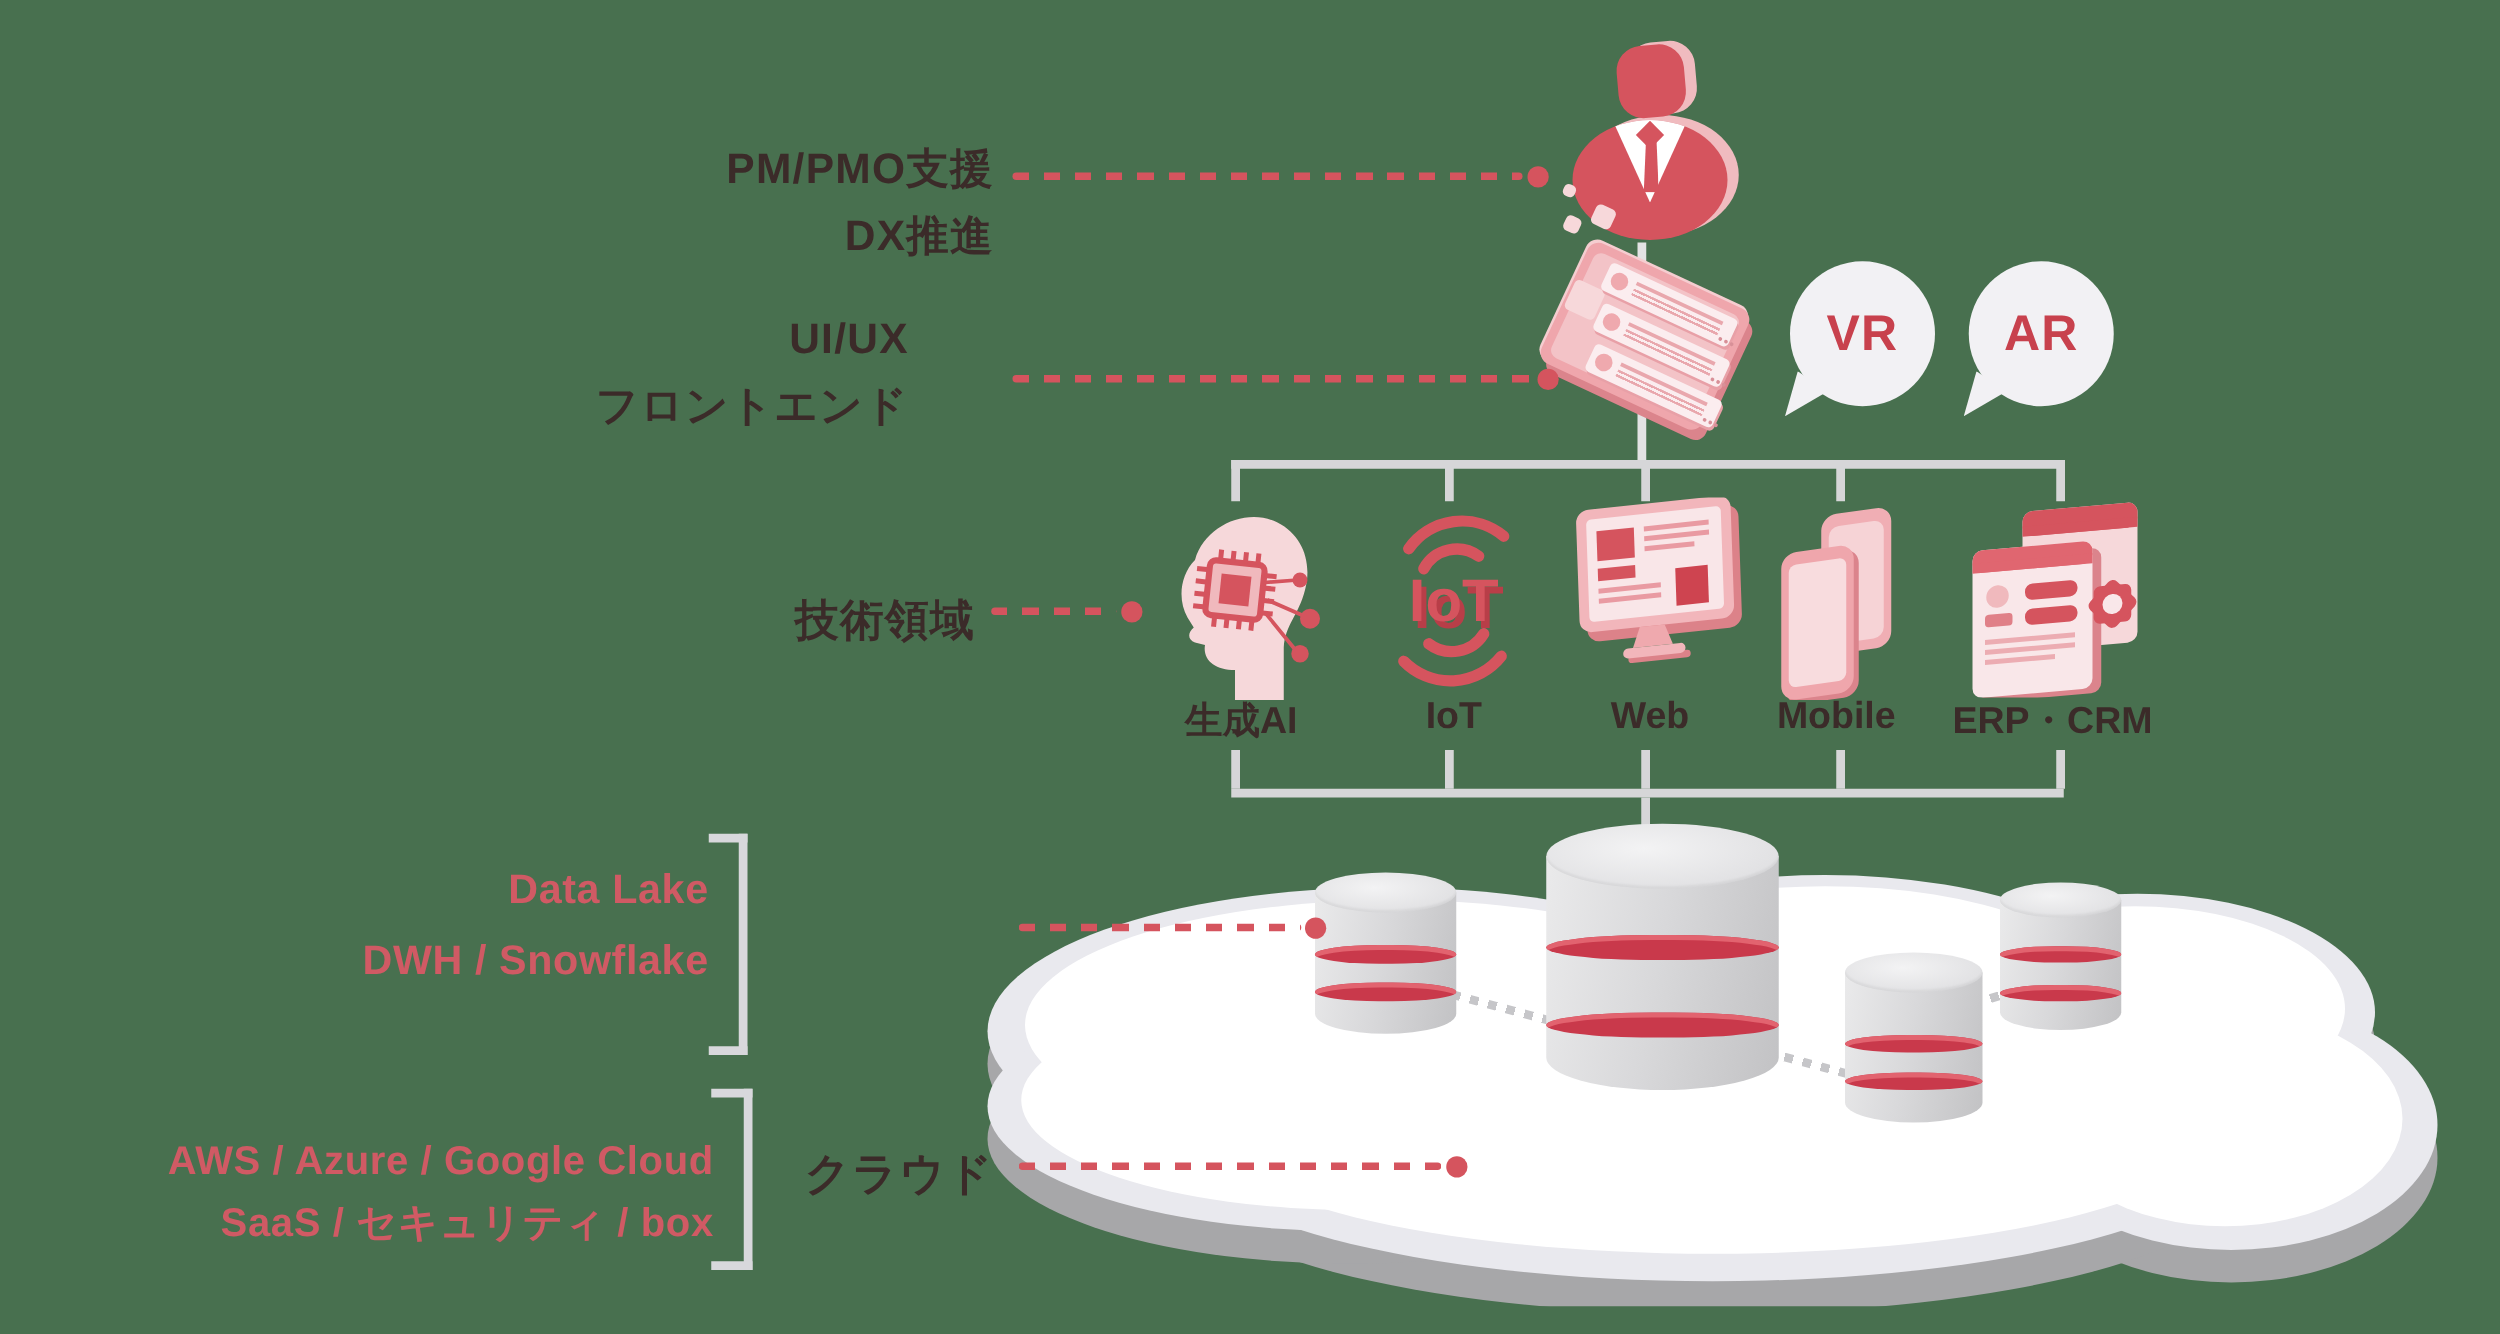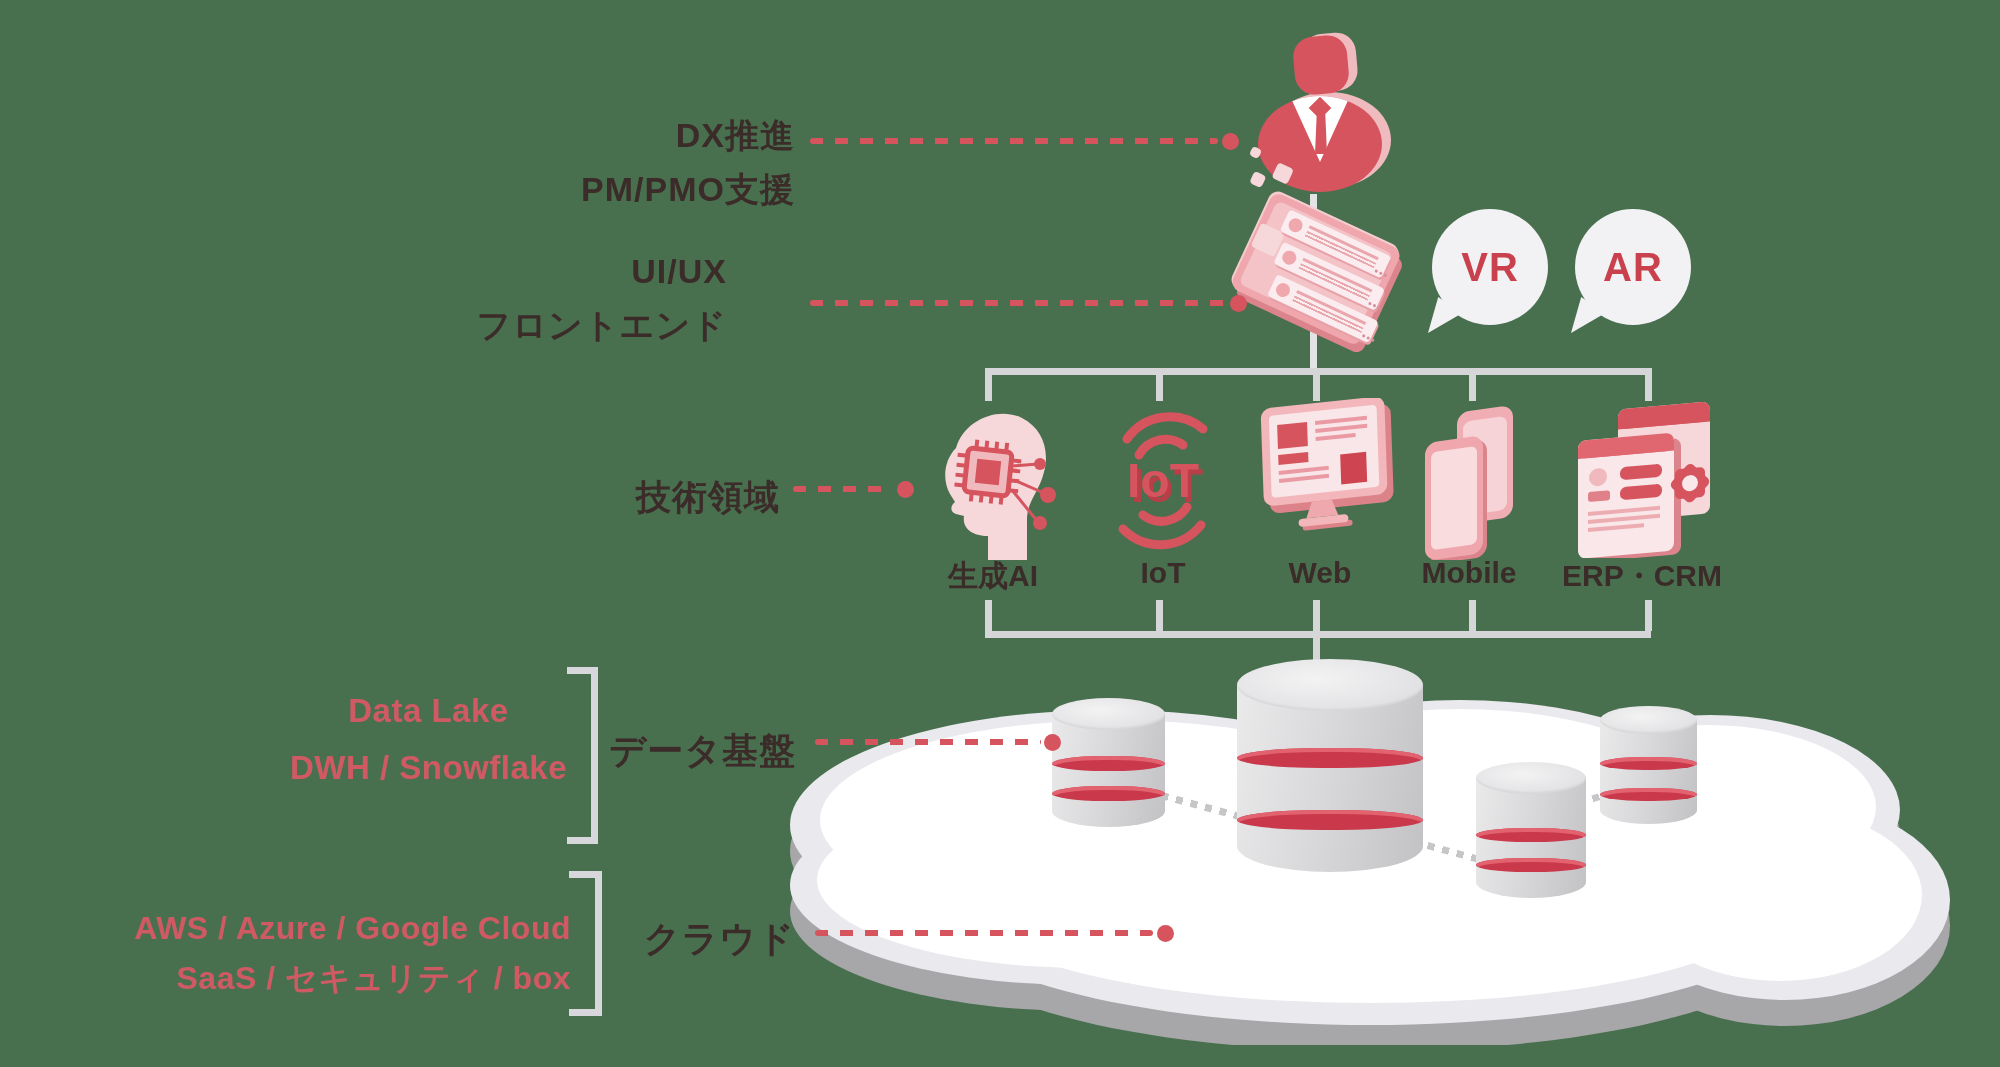--- a/index.html
+++ b/index.html
@@ -72,32 +72,31 @@
 
   svg{display:block;}
   .icon{position:absolute;z-index:3;}
 </style>
 </head>
 <body>
 
 <div class="stage">
 
   <div class="ann" style="right:1205px;top:108px;">
+    <div>PM/PMO支援</div>
     <div>DX推進</div>
-    <div>PM/PMO支援</div>
   </div>
   <div class="ann" style="right:1273px;top:244px;">
     <div>UI/UX</div>
     <div>フロントエンド</div>
   </div>
   <div class="ann" style="right:1220px;top:470px;font-size:35px;">技術領域</div>
-  <div class="ann" style="right:1204px;top:724px;font-size:36px;">データ基盤</div>
   <div class="ann" style="right:1205px;top:912px;font-size:36px;">クラウド</div>
 
-  <div class="ann-red" style="right:1433px;top:682px;line-height:57px;text-align:center;">
+  <div class="ann-red" style="right:1433px;top:682px;line-height:57px;">
     <div>Data Lake</div>
     <div>DWH / Snowflake</div>
   </div>
   <div class="ann-red" style="right:1429px;top:903px;line-height:50px;font-size:32px;">
     <div>AWS / Azure / Google Cloud</div>
     <div>SaaS / セキュリティ / box</div>
   </div>
 
   <div class="bracket" style="left:567px;top:667px;width:24px;height:163px;"></div>
   <div class="bracket" style="left:569px;top:871px;width:26px;height:131px;"></div>

